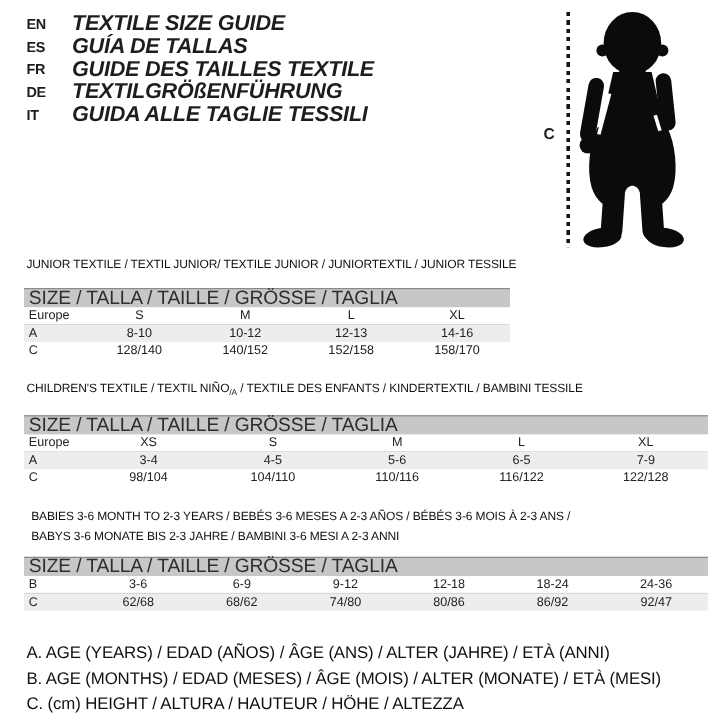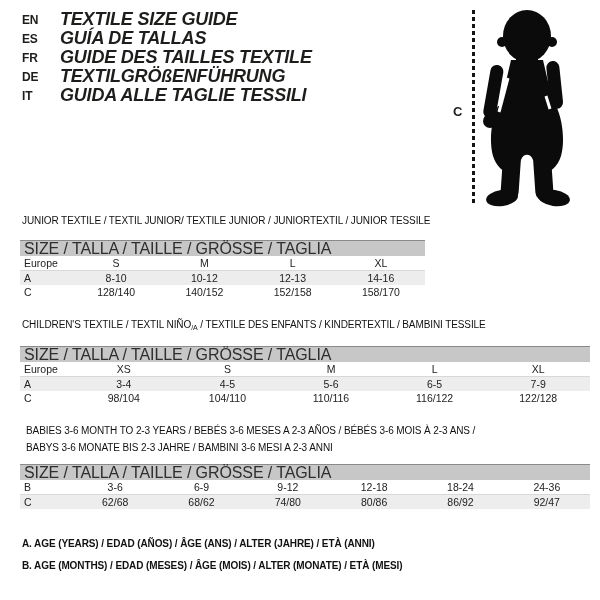--- a/index.html
+++ b/index.html
@@ -31,21 +31,21 @@
             display:flex;align-items:center;padding-left:4px;box-sizing:border-box;
             font-size:16px;color:#2e2e2e;letter-spacing:-0.1px;text-align:right;}
   .t-row{display:flex;height:14px;align-items:center;font-size:10.5px;color:#222;justify-content:center;}
   .t-row.first{border-bottom:1px solid var(--row-divider,#d8d8d8);}
   .t-row.alt{background:var(--row-alt-bg,#ededed);}
   .t-label{width:52px;padding-left:4px;box-sizing:border-box;}
   .t-cell{flex:1;text-align:center;}
 
   
   .legend{position:absolute;left:22px;top:533px;}
-  .legend-line{font-size:10px;font-weight:bold;letter-spacing:-0.1px;
+  .legend-line{font-size:14px;font-weight:normal;letter-spacing:-0.1px;
                line-height:21.5px;white-space:nowrap;color:#111;}
 </style>
 </head>
 <body>
 
 <div id="canvas">
 
   <div class="lang-block">
     <div class="lang-row">
       <span class="lang-code">EN</span>
@@ -174,15 +174,16 @@
       <span class="t-cell">74/80</span>
       <span class="t-cell">80/86</span>
       <span class="t-cell">86/92</span>
       <span class="t-cell">92/47</span>
     </div>
   </div>
 
   <div class="legend">
     <div class="legend-line">A. AGE (YEARS) / EDAD (AÑOS) / ÂGE (ANS) / ALTER (JAHRE) / ETÀ (ANNI)</div>
     <div class="legend-line">B. AGE (MONTHS) / EDAD (MESES) / ÂGE (MOIS) / ALTER (MONATE) / ETÀ (MESI)</div>
+    <div class="legend-line">C. (cm) HEIGHT / ALTURA / HAUTEUR / HÖHE / ALTEZZA</div>
   </div>
 
 </div>
 
 </body></html>

